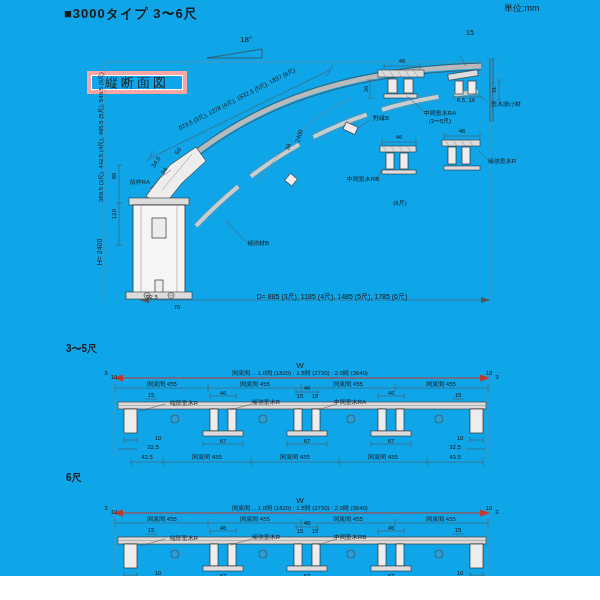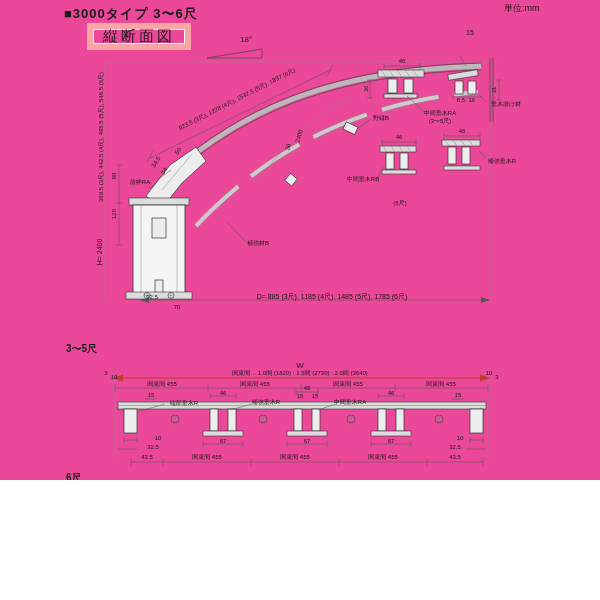--- a/index.html
+++ b/index.html
@@ -1,24 +1,24 @@
 <!DOCTYPE html>
 <html><head>
 <meta charset="utf-8">
 <style>
   html,body{margin:0;padding:0;background:#fff;}
-  .sheet{position:relative;width:600px;height:480px;background:#ec4899;overflow:hidden;
+  .sheet{position:relative;width:600px;height:576px;background:#0ea5e9;overflow:hidden;
          font-family:"Liberation Sans",sans-serif;color:#1a1a1a;}
   .t{position:absolute;font-size:7px;line-height:1;white-space:nowrap;color:#1a1a1a;}
   .t6{font-size:6px;} .t8{font-size:8px;} .t9{font-size:9px;}
   .ctr{transform:translate(-50%,-50%);}
   .title{position:absolute;font-size:13px;font-weight:bold;letter-spacing:1px;}
   .subtitle{position:absolute;font-size:10px;font-weight:bold;}
-  .secbox{position:absolute;width:92px;height:15px;border:6px solid #fca5a5;box-shadow:0 0 0 1px #fff inset;
-          display:flex;align-items:center;justify-content:center;font-size:15px;letter-spacing:3px;}
+  .secbox{position:absolute;width:92px;height:15px;border:4px solid #fca5a5;box-shadow:0 0 0 1px #fff inset;
+          display:flex;align-items:center;justify-content:center;font-size:13px;letter-spacing:3px;margin-top:48px;}
   svg{position:absolute;left:0;}
   .ln{stroke:#444;stroke-width:.7;fill:none;}
   .thin{stroke:#888;stroke-width:.5;fill:none;}
   .dim{stroke:#555;stroke-width:.55;fill:none;}
   .part{fill:#ededed;stroke:#333;stroke-width:.7;}
   .plate{fill:#dcdcdc;stroke:#333;stroke-width:.6;}
 </style>
 </head>
 <body>
 

